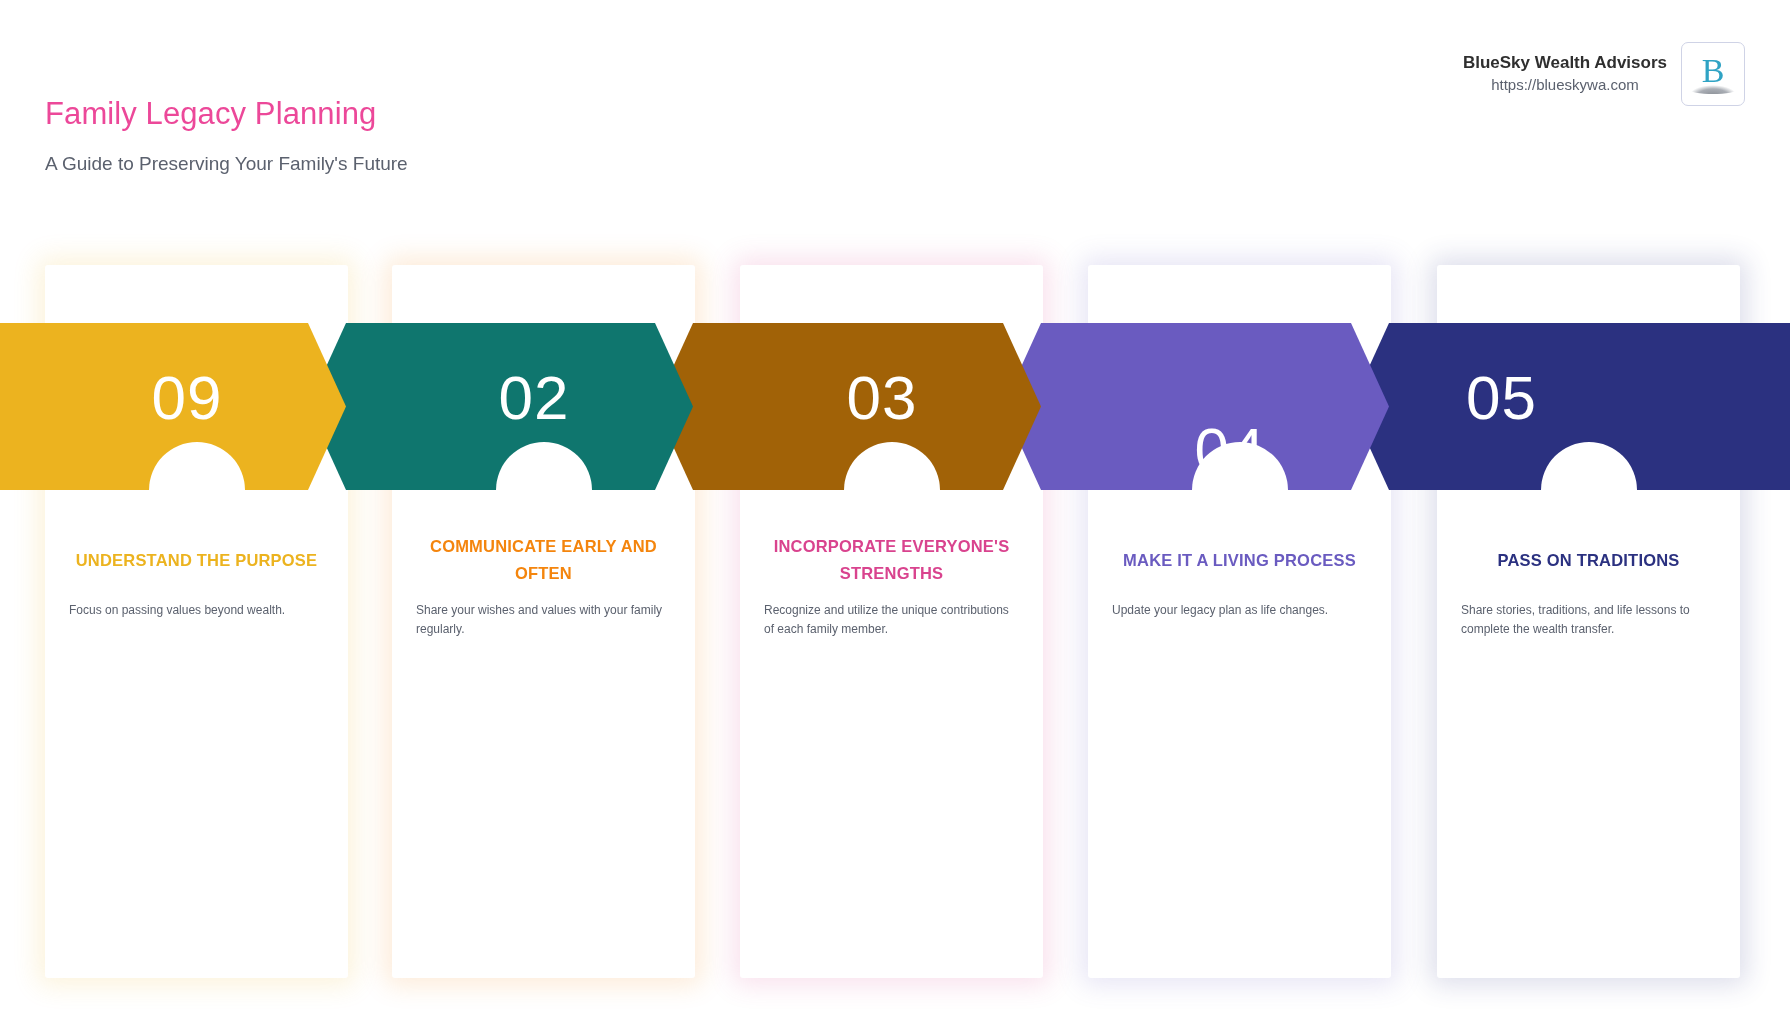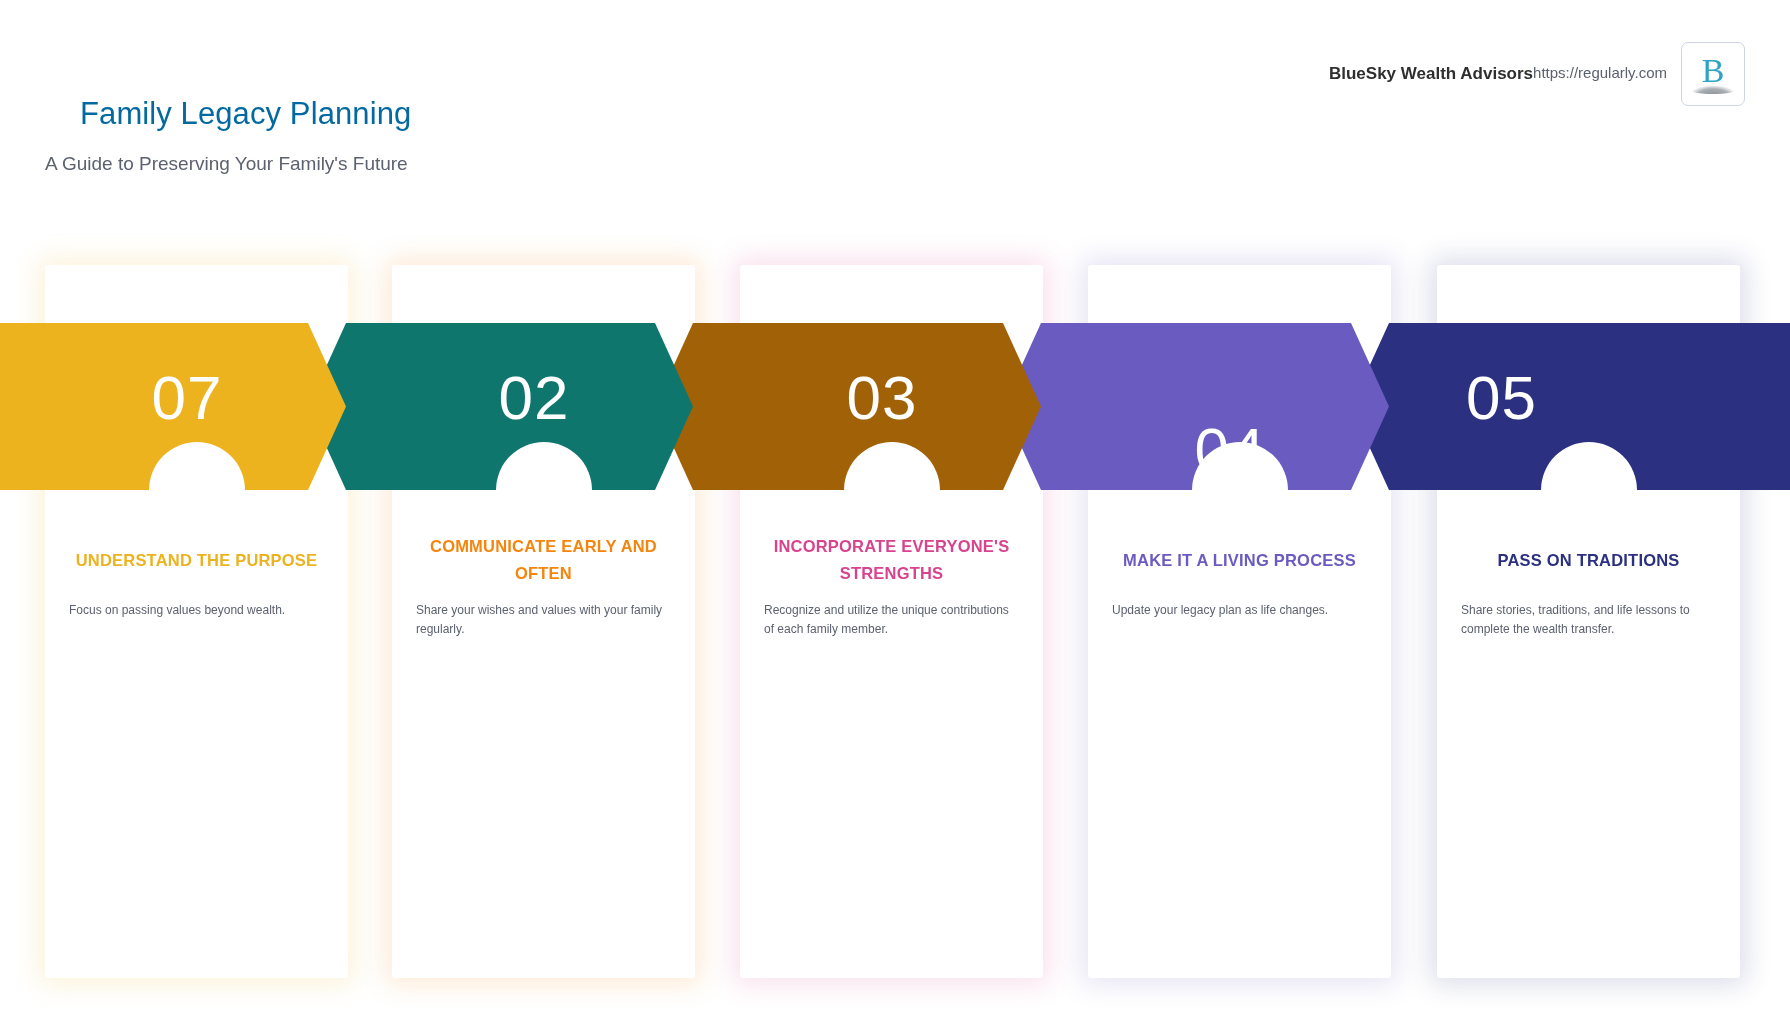--- a/index.html
+++ b/index.html
@@ -6,33 +6,33 @@
   body{
     width:1790px;height:1024px;background:#ffffff;
     font-family:"Liberation Sans","DejaVu Sans",sans-serif;
     overflow:hidden;position:relative;
   }
   .page{position:absolute;inset:0;}
 
   
   .title{
     position:absolute;left:45px;top:95px;
-    font-size:31px;font-weight:400;color:#0369a1;letter-spacing:.1px;
-    line-height:1.2;white-space:nowrap;margin-left:35px;
+    font-size:31px;font-weight:400;color:#ec4899;letter-spacing:.1px;
+    line-height:1.2;white-space:nowrap;
   }
   .subtitle{
     position:absolute;left:45px;top:153px;
     font-size:19px;font-weight:400;color:#5b616e;line-height:1.2;
     white-space:nowrap;
   }
   .brand{
     position:absolute;right:45px;top:42px;
     display:flex;align-items:center;gap:14px;
   }
-  .brand-text{display:flex;flex-direction:row;align-items:flex-start;}
+  .brand-text{display:flex;flex-direction:column;align-items:center;}
   .brand-name{font-size:17px;font-weight:700;color:#2f2f2f;line-height:1.35;white-space:nowrap;}
   .brand-url{font-size:15px;font-weight:400;color:#5b616e;line-height:1.35;white-space:nowrap;}
   .brand-mark{
     width:62px;height:62px;border:1px solid #cfd3e6;border-radius:7px;
     background:#fff;position:relative;overflow:hidden;flex:none;
     display:flex;align-items:center;justify-content:center;
   }
   .brand-mark .b-letter{
     font-family:"Liberation Serif","DejaVu Serif",serif;
     font-size:34px;color:#2fa3c4;line-height:1;margin-bottom:6px;
@@ -93,21 +93,21 @@
 <body>
 
 <div class="page">
 
   <div class="title">Family Legacy Planning</div>
   <div class="subtitle">A Guide to Preserving Your Family's Future</div>
 
   <div class="brand">
     <div class="brand-text">
       <div class="brand-name">BlueSky Wealth Advisors</div>
-      <div class="brand-url">https://regularly.com</div>
+      <div class="brand-url">https://blueskywa.com</div>
     </div>
     <div class="brand-mark">
       <span class="b-letter">B</span>
       <span class="b-swoosh"></span>
     </div>
   </div>
 
   <div class="cards" id="cards">
       <div class="card" style="left: 45px; box-shadow: rgba(236, 179, 31, 0.16) 0px 0px 26px 7px;">
         <div class="card-inner">
@@ -140,21 +140,21 @@
       <div class="card" style="left: 1088px; box-shadow: rgba(106, 91, 192, 0.16) 0px 0px 26px 7px;">
         <div class="card-inner">
           <div class="icon-slot">🔄</div>
           <div class="card-head" style="color: rgb(106, 91, 192);">Make It a Living Process</div>
           <div class="card-body">Update your legacy plan as life changes.</div>
         </div>
       </div>
     </div>
   <div class="band" id="band">
       <div class="chev" style="left: 0px; width: 346px; background: rgb(236, 179, 31); z-index: 5; clip-path: polygon(0% 0%, 0% 100%, calc(100% - 38px) 100%, 100% 50%, calc(100% - 38px) 0%); justify-content: flex-start;">
-        <div class="chev-num" style="left: 0px; margin-left: 151.5px;">07</div>
+        <div class="chev-num" style="left: 0px; margin-left: 151.5px;">09</div>
       </div>
       <div class="notch" style="left: 148.5px; z-index: 20;"></div>
       <div class="chev" style="left: 308px; width: 385px; background: #0f766e; z-index: 4; clip-path: polygon(38px 0%, 0% 50%, 38px 100%, calc(100% - 38px) 100%, 100% 50%, calc(100% - 38px) 0%); justify-content: flex-start;">
         <div class="chev-num" style="left: 0px; margin-left: 190.5px;">02</div>
       </div>
       <div class="notch" style="left: 495.5px; z-index: 20;"></div>
       <div class="chev" style="left: 655px; width: 386px; background: #a16207; z-index: 3; clip-path: polygon(38px 0%, 0% 50%, 38px 100%, calc(100% - 38px) 100%, 100% 50%, calc(100% - 38px) 0%); justify-content: flex-start;">
         <div class="chev-num" style="left: 0px; margin-left: 191.5px;">03</div>
       </div>
       <div class="notch" style="left: 843.5px; z-index: 20;"></div>

